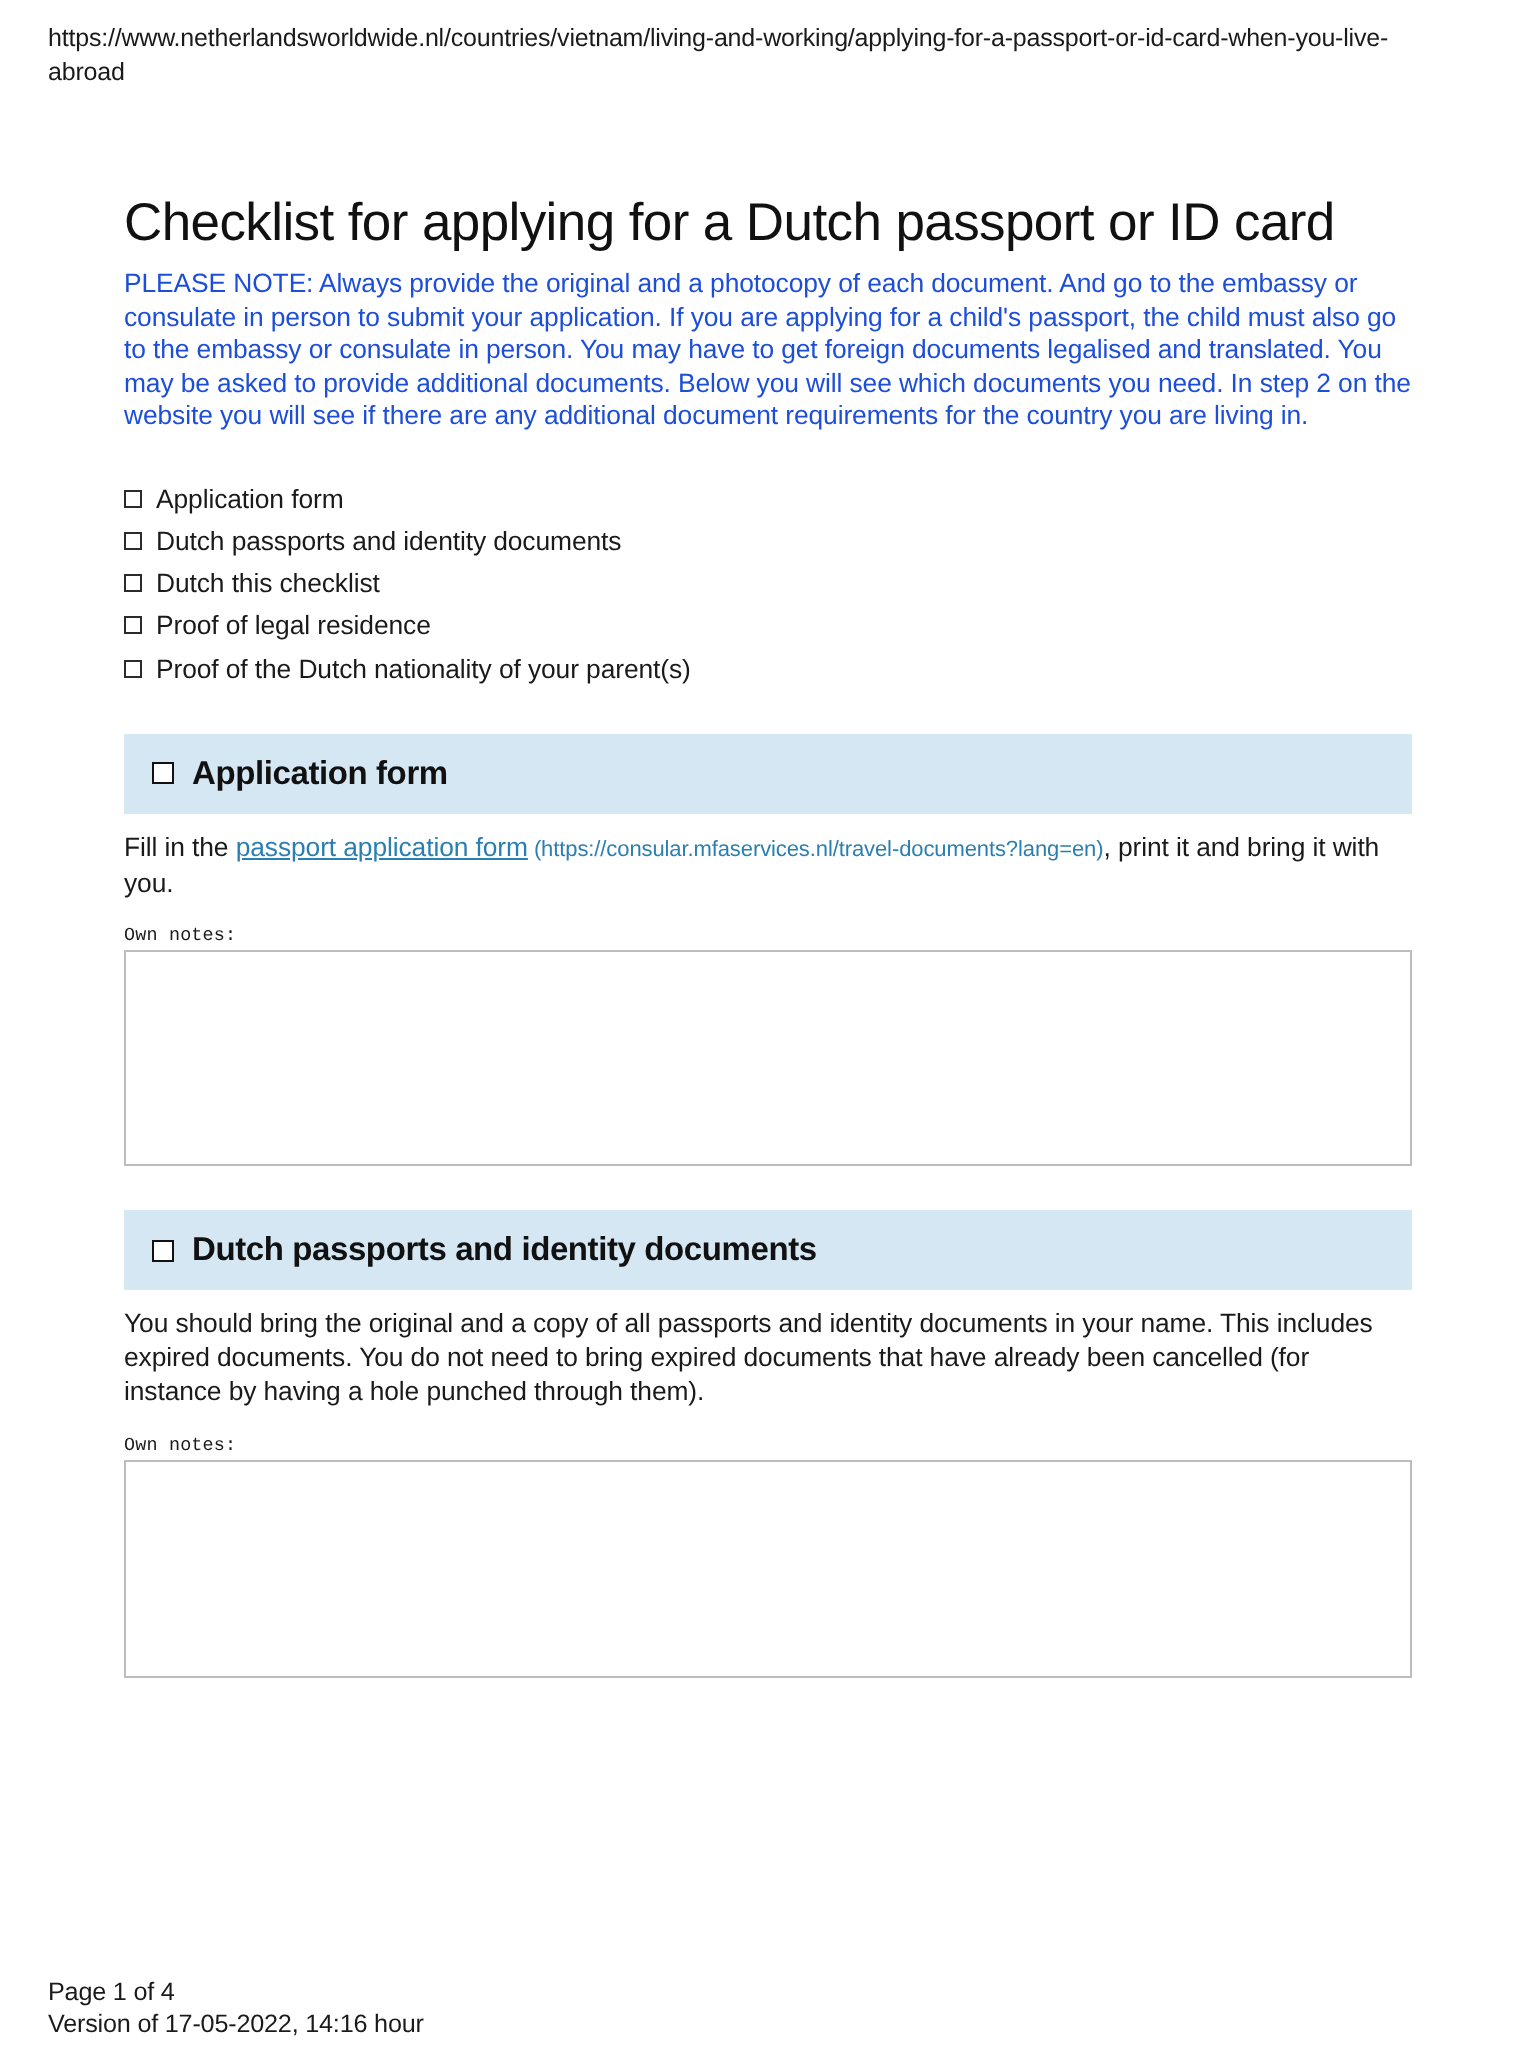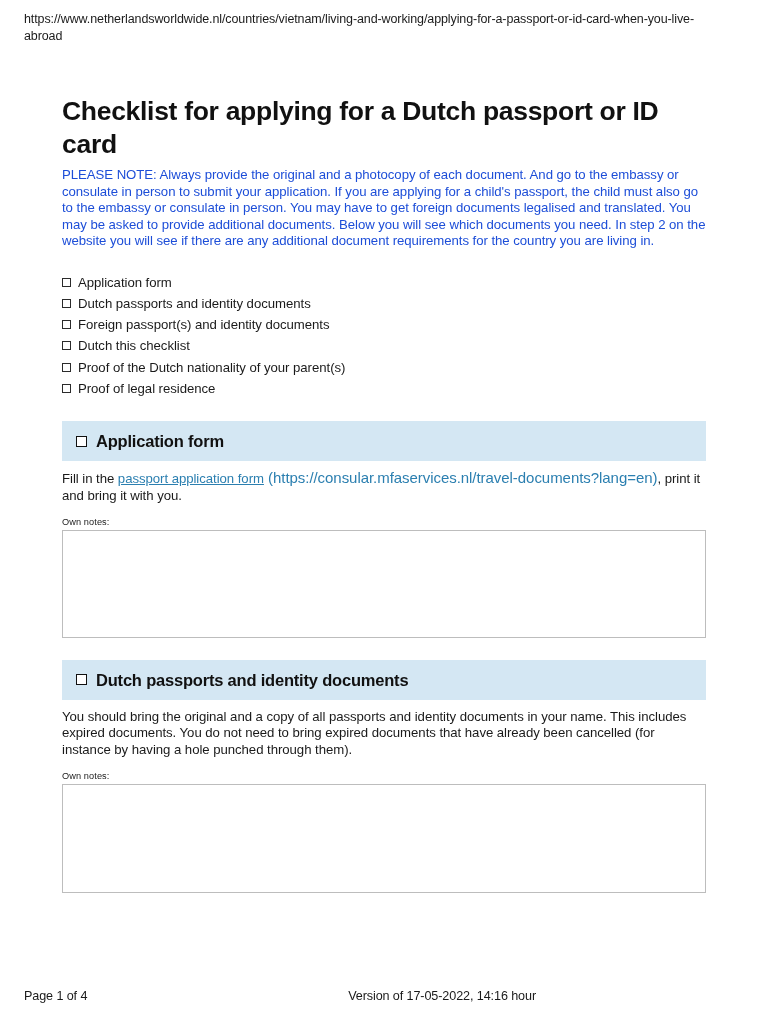--- a/index.html
+++ b/index.html
@@ -42,21 +42,21 @@
     position: absolute;
     left: 62px;
     top: 95px;
     width: 644px;
   }
 
   h1.doc-title {
     margin: 0;
     font-size: 26.5px;
     line-height: 33px;
-    font-weight: bold;
+    font-weight: normal;
     letter-spacing: -0.3px;
     color: #111111;
   }
 
   p.intro {
     margin: 6px 0 0 0;
     font-size: 13.2px;
     line-height: 16.5px;
     color: #1d4ed8;
     letter-spacing: -0.05px;
@@ -119,29 +119,30 @@
     line-height: 16.7px;
     color: #1a1a1a;
     letter-spacing: -0.05px;
   }
   a.inline-link {
     color: #2b7fb0;
     margin-top: 36px;
   }
   .url-paren {
     color: #2b7fb0;
-    font-size: 15px;
+    font-size: 11px;
   }
 
   .notes-label {
     margin-top: 12px;
     font-size: 9.2px;
     line-height: 11px;
     color: #1a1a1a;
     letter-spacing: 0.1px;
+    font-family: Liberation Mono, monospace;
   }
   .notes-box {
     margin-top: 2px;
     border: 1px solid #bdbdbd;
     background: #ffffff;
     box-sizing: border-box;
     width: 644px;
   }
   .notes-box.h1box { height: 108px; }
   .notes-box.h2box { height: 109px; }
@@ -151,20 +152,21 @@
     position: absolute;
     left: 24px;
     right: 24px;
     top: 988px;
     display: flex;
     justify-content: space-between;
     font-size: 12.6px;
     line-height: 16px;
     color: #1a1a1a;
     letter-spacing: -0.1px;
+    flex-direction: column;
   }
   .footer-right {
     margin-right: 56px;
   }
 </style>
 </head>
 <body>
 
 <div class="page">
 
@@ -177,30 +179,27 @@
     <p class="intro">PLEASE NOTE: Always provide the original and a photocopy of each document. And go to the embassy or consulate in person to submit your application. If you are applying for a child's passport, the child must also go to the embassy or consulate in person. You may have to get foreign documents legalised and translated. You may be asked to provide additional documents. Below you will see which documents you need. In step 2 on the website you will see if there are any additional document requirements for the country you are living in.</p>
 
     <ul class="checklist">
       <li>
         <span class="cbx"></span><span>Application form</span>
       </li>
       <li>
         <span class="cbx"></span><span>Dutch passports and identity documents</span>
       </li>
       <li>
-        <span class="cbx"></span><span>Foreign passport(s) and identity documents</span>
-      </li>
-      <li>
         <span class="cbx"></span><span>Dutch this checklist</span>
       </li>
       <li>
+        <span class="cbx"></span><span>Proof of legal residence</span>
+      </li>
+      <li>
         <span class="cbx"></span><span>Proof of the Dutch nationality of your parent(s)</span>
-      </li>
-      <li>
-        <span class="cbx"></span><span>Proof of legal residence</span>
       </li>
     </ul>
 
     <div class="section">
       <div class="section-band">
         <span class="cbx"></span>
         <span class="section-title">Application form</span>
       </div>
       <p class="section-body"><span>Fill in the </span><a class="inline-link" href="#">passport application form</a><span class="url-paren"> (https://consular.mfaservices.nl/travel-documents?lang=en)</span><span>, print it and bring it with you.</span></p>
       <div class="notes-label">Own notes:</div>

